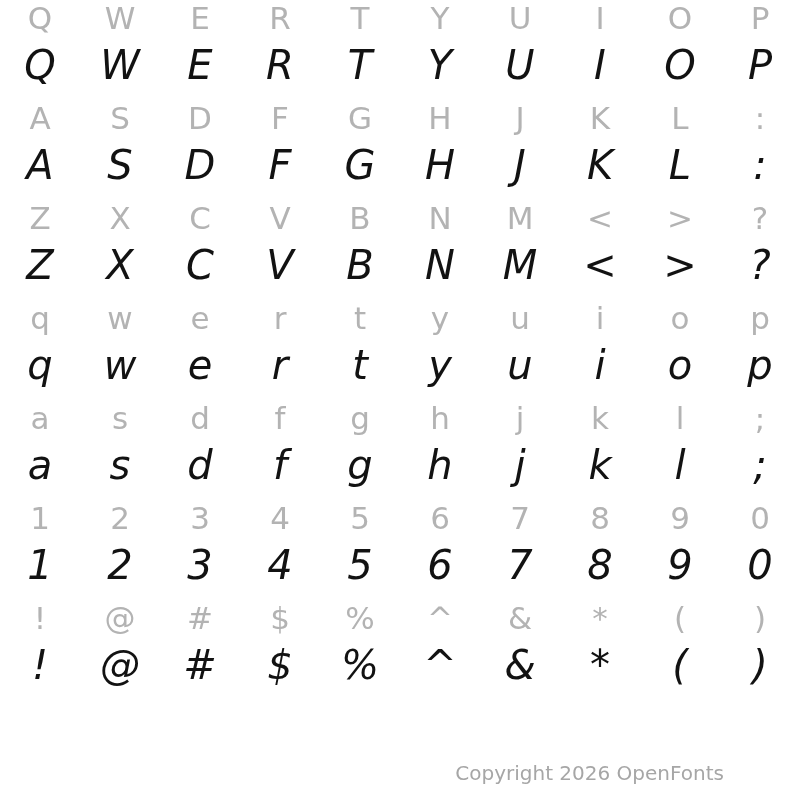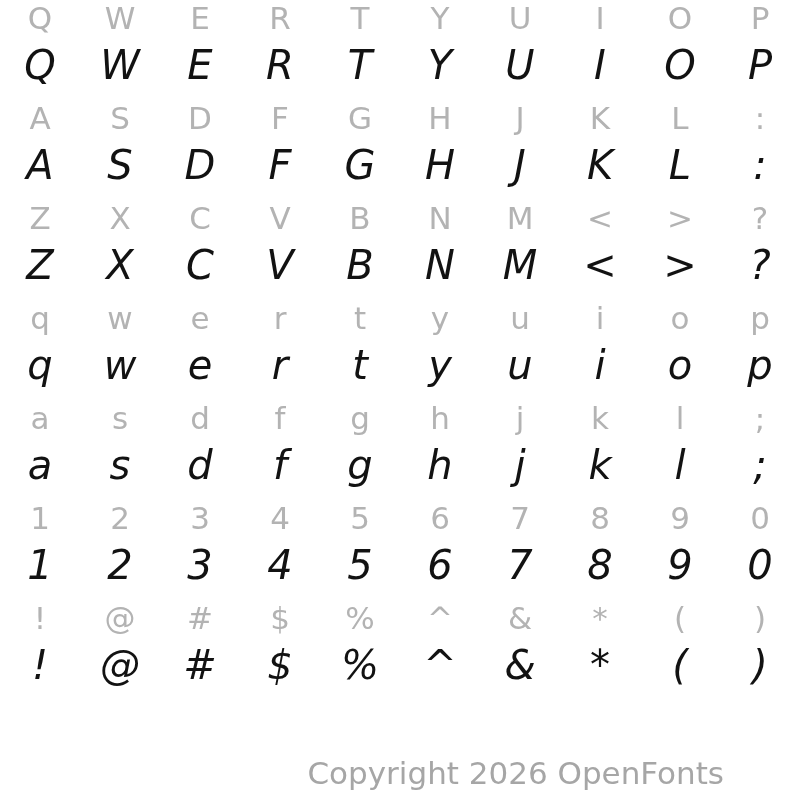--- a/index.html
+++ b/index.html
@@ -52,21 +52,21 @@
     line-height: 58px;
     font-size: 40px;
     font-style: italic;
     font-weight: 200;
     color: var(--spec-color);
   }
   .footer {
     position: absolute;
     right: 76px;
     bottom: 13px;
-    font-size: 31px;
+    font-size: 20px;
     line-height: 28px;
     font-weight: 400;
     color: var(--footer-color);
     white-space: nowrap;
   }
 </style>
 </head>
 <body>
 
 <div class="grid" id="grid">

